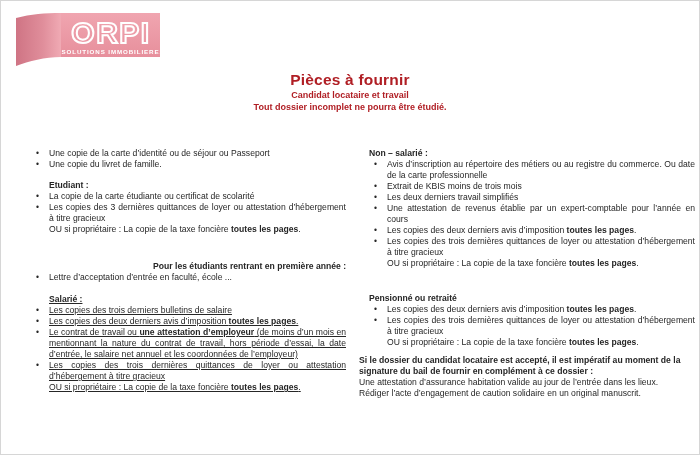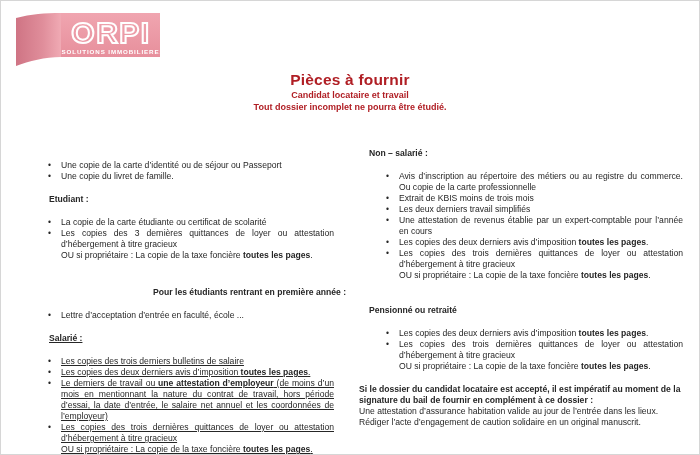--- a/index.html
+++ b/index.html
@@ -22,21 +22,21 @@
   .col-left{width:335px;flex:0 0 335px;}
   .col-right{flex:1;margin-left:13px;margin-right:4px;}
   .section + .section{margin-top:10px;}
   .col-left .section:nth-child(3){margin-top:26px;}
   .col-left .section:nth-child(4){margin-top:11px;text-decoration:underline;}
   .col-right .section:nth-child(2){margin-top:24px;}
   .sec-heading{font-weight:bold;font-size:8.6px;line-height:11px;}
   .col-left .sec-heading{margin-left:38px;}
   .col-right .sec-heading{margin-left:10px;}
   .sec-heading.flush{margin-left:0;text-align:right;}
-  ul{margin:12px;padding:0;list-style:none;}
+  ul{margin:0;padding:0;list-style:none;}
   .col-left ul{padding-left:38px;}
   .col-right ul{padding-left:28px;}
   li{position:relative;font-size:8.6px;line-height:11px;text-align:justify;}
   li::before{content:"\2022";position:absolute;left:-13px;}
   .subline{font-size:8.6px;line-height:11px;text-align:left;}
   .footer{margin-top:7px;font-size:8.6px;line-height:11px;}
   .note-line.bold{font-weight:bold;}
 </style>
 </head>
 <body>
@@ -88,31 +88,31 @@
           <div class="sec-heading flush"><span>Pour les étudiants rentrant en première année :</span></div>
           <ul>
             <li><span>Lettre d’acceptation d’entrée en faculté, école ...</span></li>
           </ul>
         </div>
         <div class="section">
           <div class="sec-heading"><span>Salarié :</span></div>
           <ul>
             <li><span>Les copies des trois derniers bulletins de salaire</span></li>
             <li><span>Les copies des deux derniers avis d’imposition </span><b>toutes les pages</b><span>.</span></li>
-            <li><span>Le derniers de travail ou </span><b>une attestation d’employeur</b><span> (de moins d’un mois en mentionnant la nature du contrat de travail, hors période d’essai, la date d’entrée, le salaire net annuel et les coordonnées de l’employeur)</span></li>
+            <li><span>Le contrat de travail ou </span><b>une attestation d’employeur</b><span> (de moins d’un mois en mentionnant la nature du contrat de travail, hors période d’essai, la date d’entrée, le salaire net annuel et les coordonnées de l’employeur)</span></li>
             <li><span>Les copies des trois dernières quittances de loyer ou attestation d’hébergement à titre gracieux</span><div class="subline"><span>OU si propriétaire : La copie de la taxe foncière </span><b>toutes les pages</b><span>.</span></div></li>
           </ul>
         </div>
       </div>
     <div class="col-right">
       <div class="sections">
           <div class="section">
             <div class="sec-heading"><span>Non – salarié :</span></div>
             <ul>
-              <li><span>Avis d’inscription au répertoire des métiers ou au registre du commerce. Ou copie de la carte professionnelle</span></li>
+              <li><span>Avis d’inscription au répertoire des métiers ou au registre du commerce. Ou date de la carte professionnelle</span></li>
               <li><span>Extrait de KBIS moins de trois mois</span></li>
               <li><span>Les deux derniers travail simplifiés</span></li>
               <li><span>Une attestation de revenus établie par un expert-comptable pour l’année en cours</span></li>
               <li><span>Les copies des deux derniers avis d’imposition </span><b>toutes les pages</b><span>.</span></li>
               <li><span>Les copies des trois dernières quittances de loyer ou attestation d’hébergement à titre gracieux</span><div class="subline"><span>OU si propriétaire : La copie de la taxe foncière </span><b>toutes les pages</b><span>.</span></div></li>
             </ul>
           </div>
           <div class="section">
             <div class="sec-heading"><span>Pensionné ou retraité</span></div>
             <ul>

